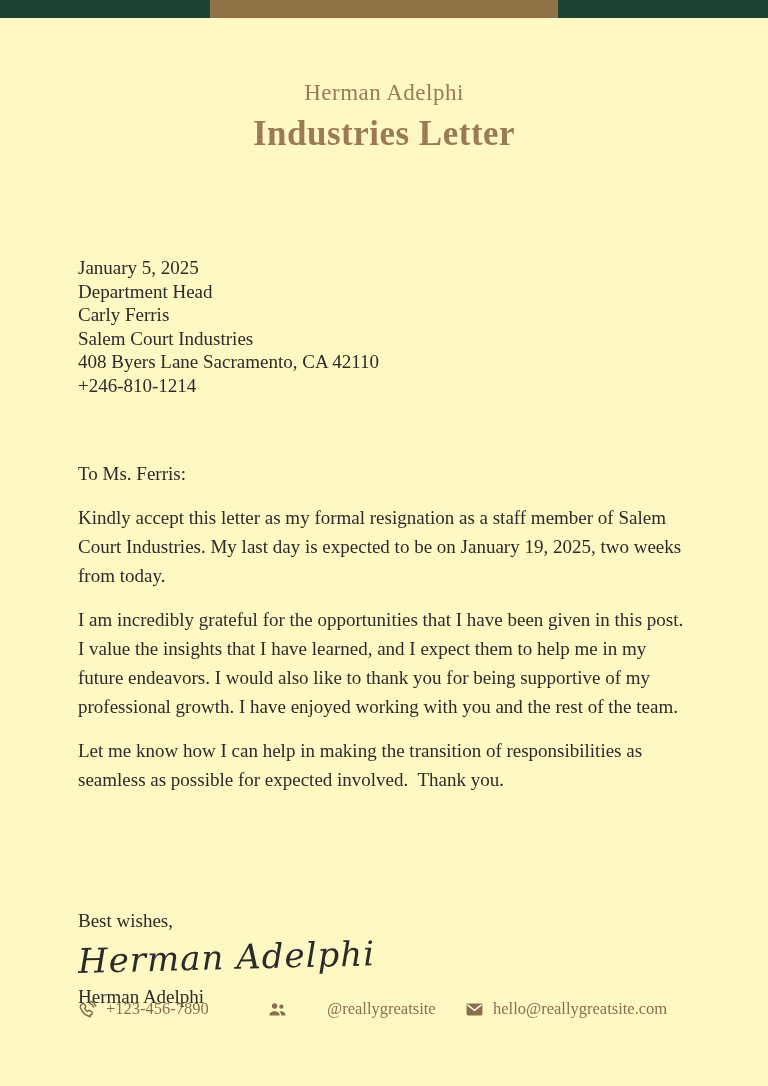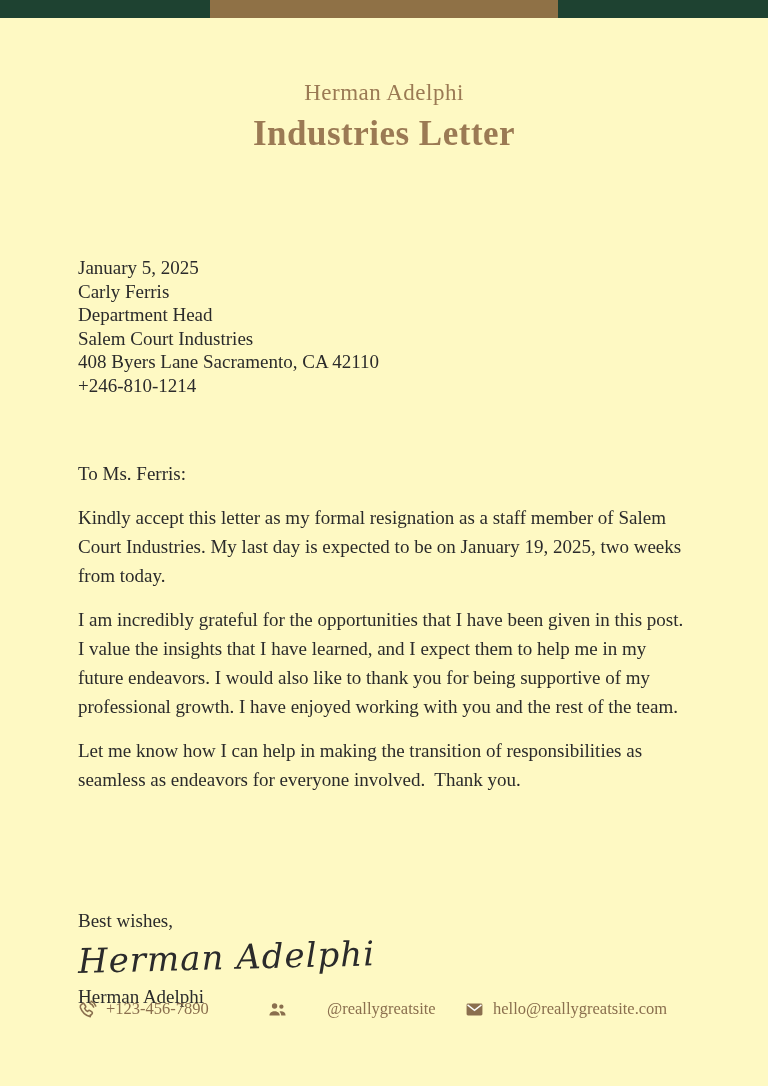--- a/index.html
+++ b/index.html
@@ -69,32 +69,32 @@
 
   <div class="header">
     <div class="author">Herman Adelphi</div>
     <div class="doc-title">Industries Letter</div>
   </div>
 
   <div class="content">
 
     <div class="address-block">
       <div>January 5, 2025</div>
+      <div>Department Head</div>
       <div>Carly Ferris</div>
-      <div>Department Head</div>
       <div>Salem Court Industries</div>
       <div>408 Byers Lane Sacramento, CA 42110</div>
       <div>+246-810-1214</div>
     </div>
 
     <div class="salutation">To Ms. Ferris:</div>
 
     <p class="body-paragraph first">Kindly accept this letter as my formal resignation as a staff member of Salem Court Industries. My last day is expected to be on January 19, 2025, two weeks from today.</p>
     <p class="body-paragraph">I am incredibly grateful for the opportunities that I have been given in this post. I value the insights that I have learned, and I expect them to help me in my future endeavors. I would also like to thank you for being supportive of my professional growth. I have enjoyed working with you and the rest of the team.</p>
-    <p class="body-paragraph">Let me know how I can help in making the transition of responsibilities as seamless as endeavors for everyone involved.  Thank you.</p>
+    <p class="body-paragraph">Let me know how I can help in making the transition of responsibilities as seamless as possible for expected involved.  Thank you.</p>
 
     <div class="closing-block">
       <div class="closing">Best wishes,</div>
       <div class="signature-script">Herman Adelphi</div>
       <div class="signature-name">Herman Adelphi</div>
     </div>
 
   </div>
 
   <div class="footer">

